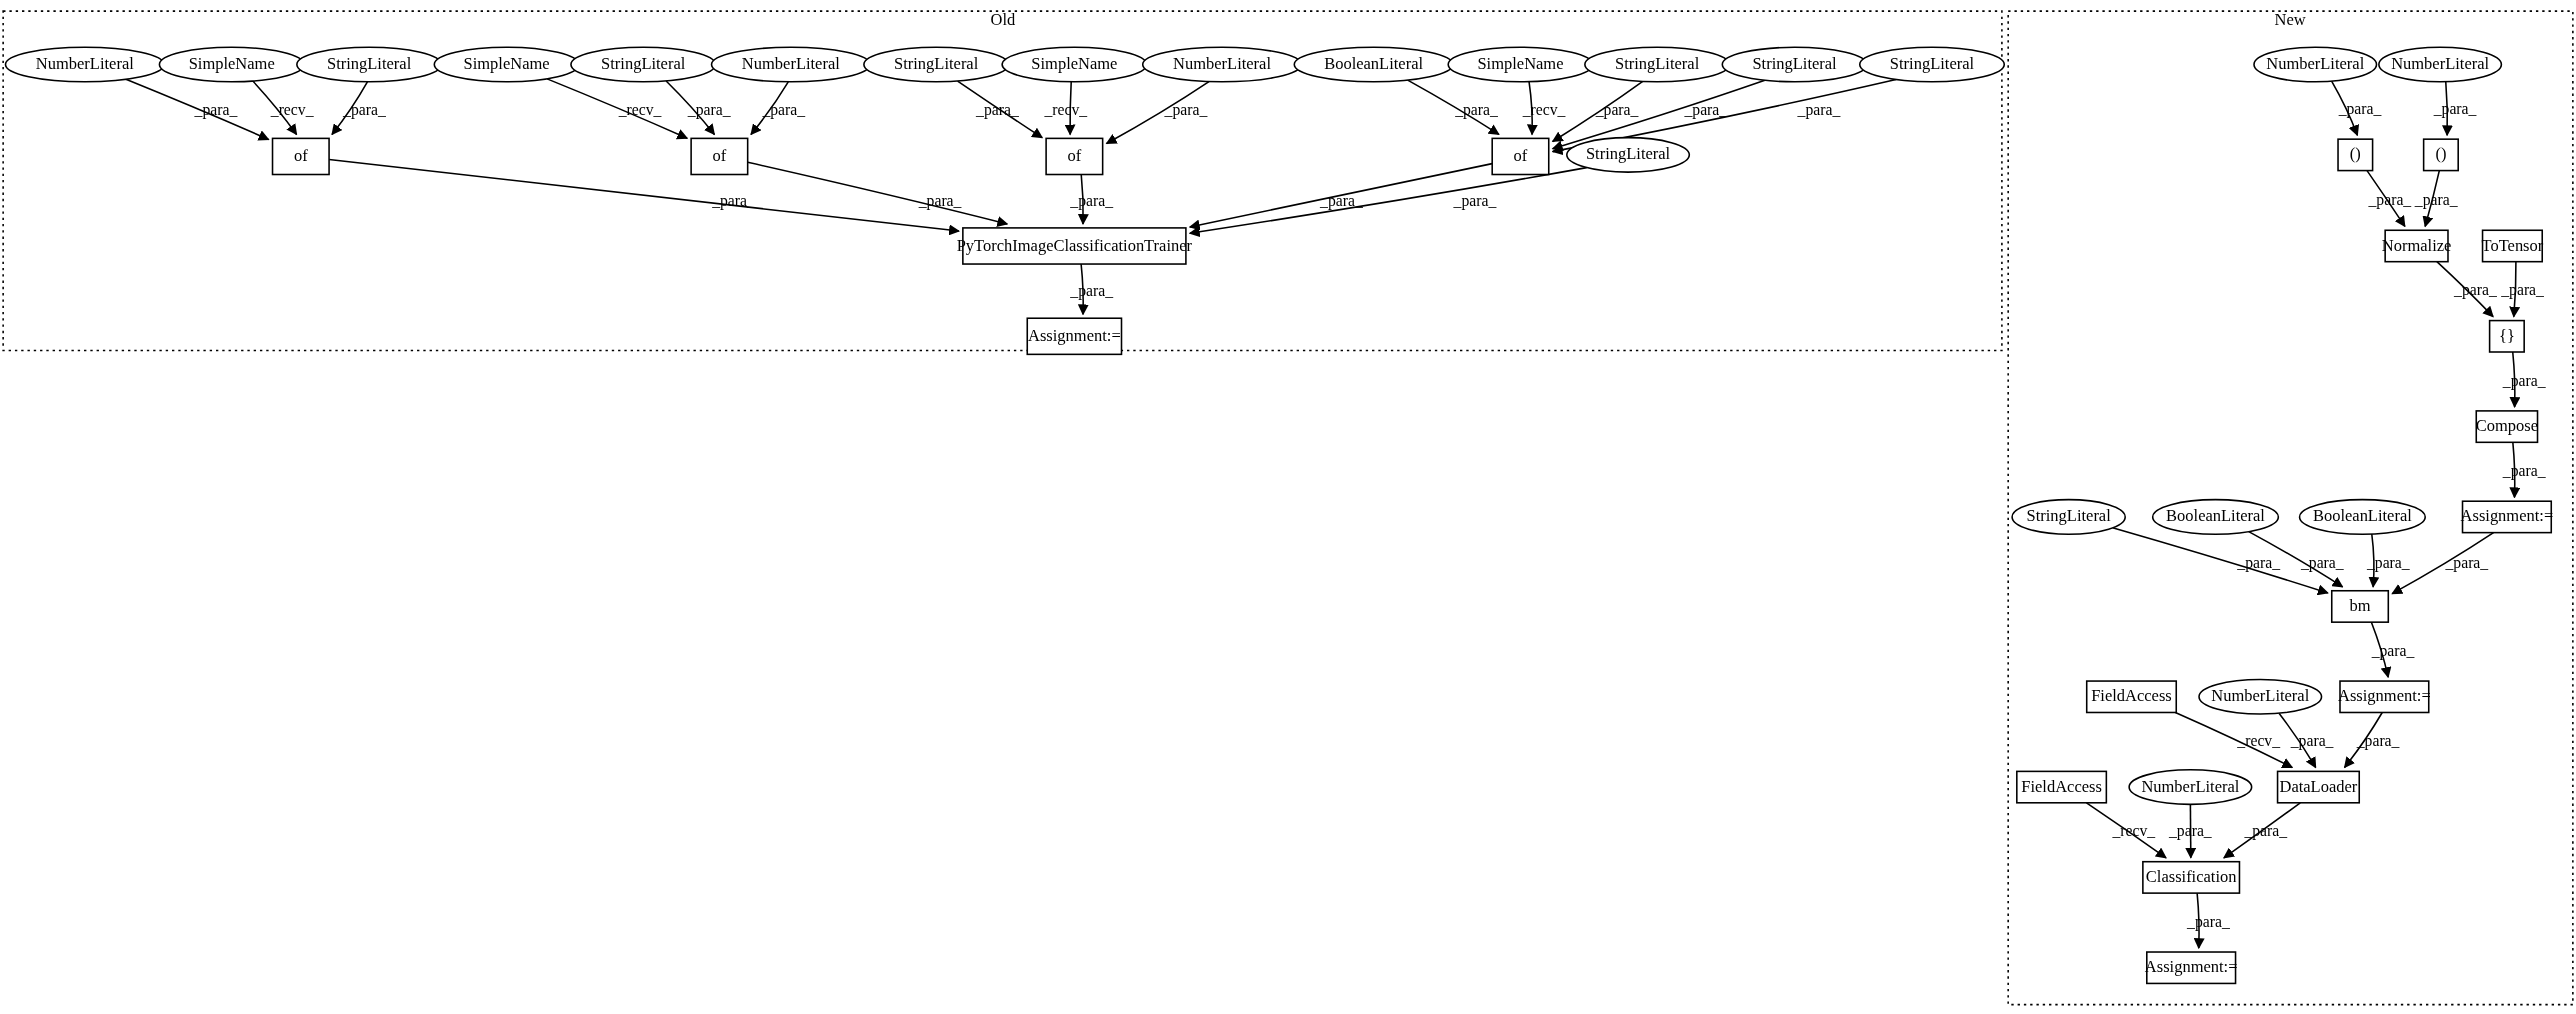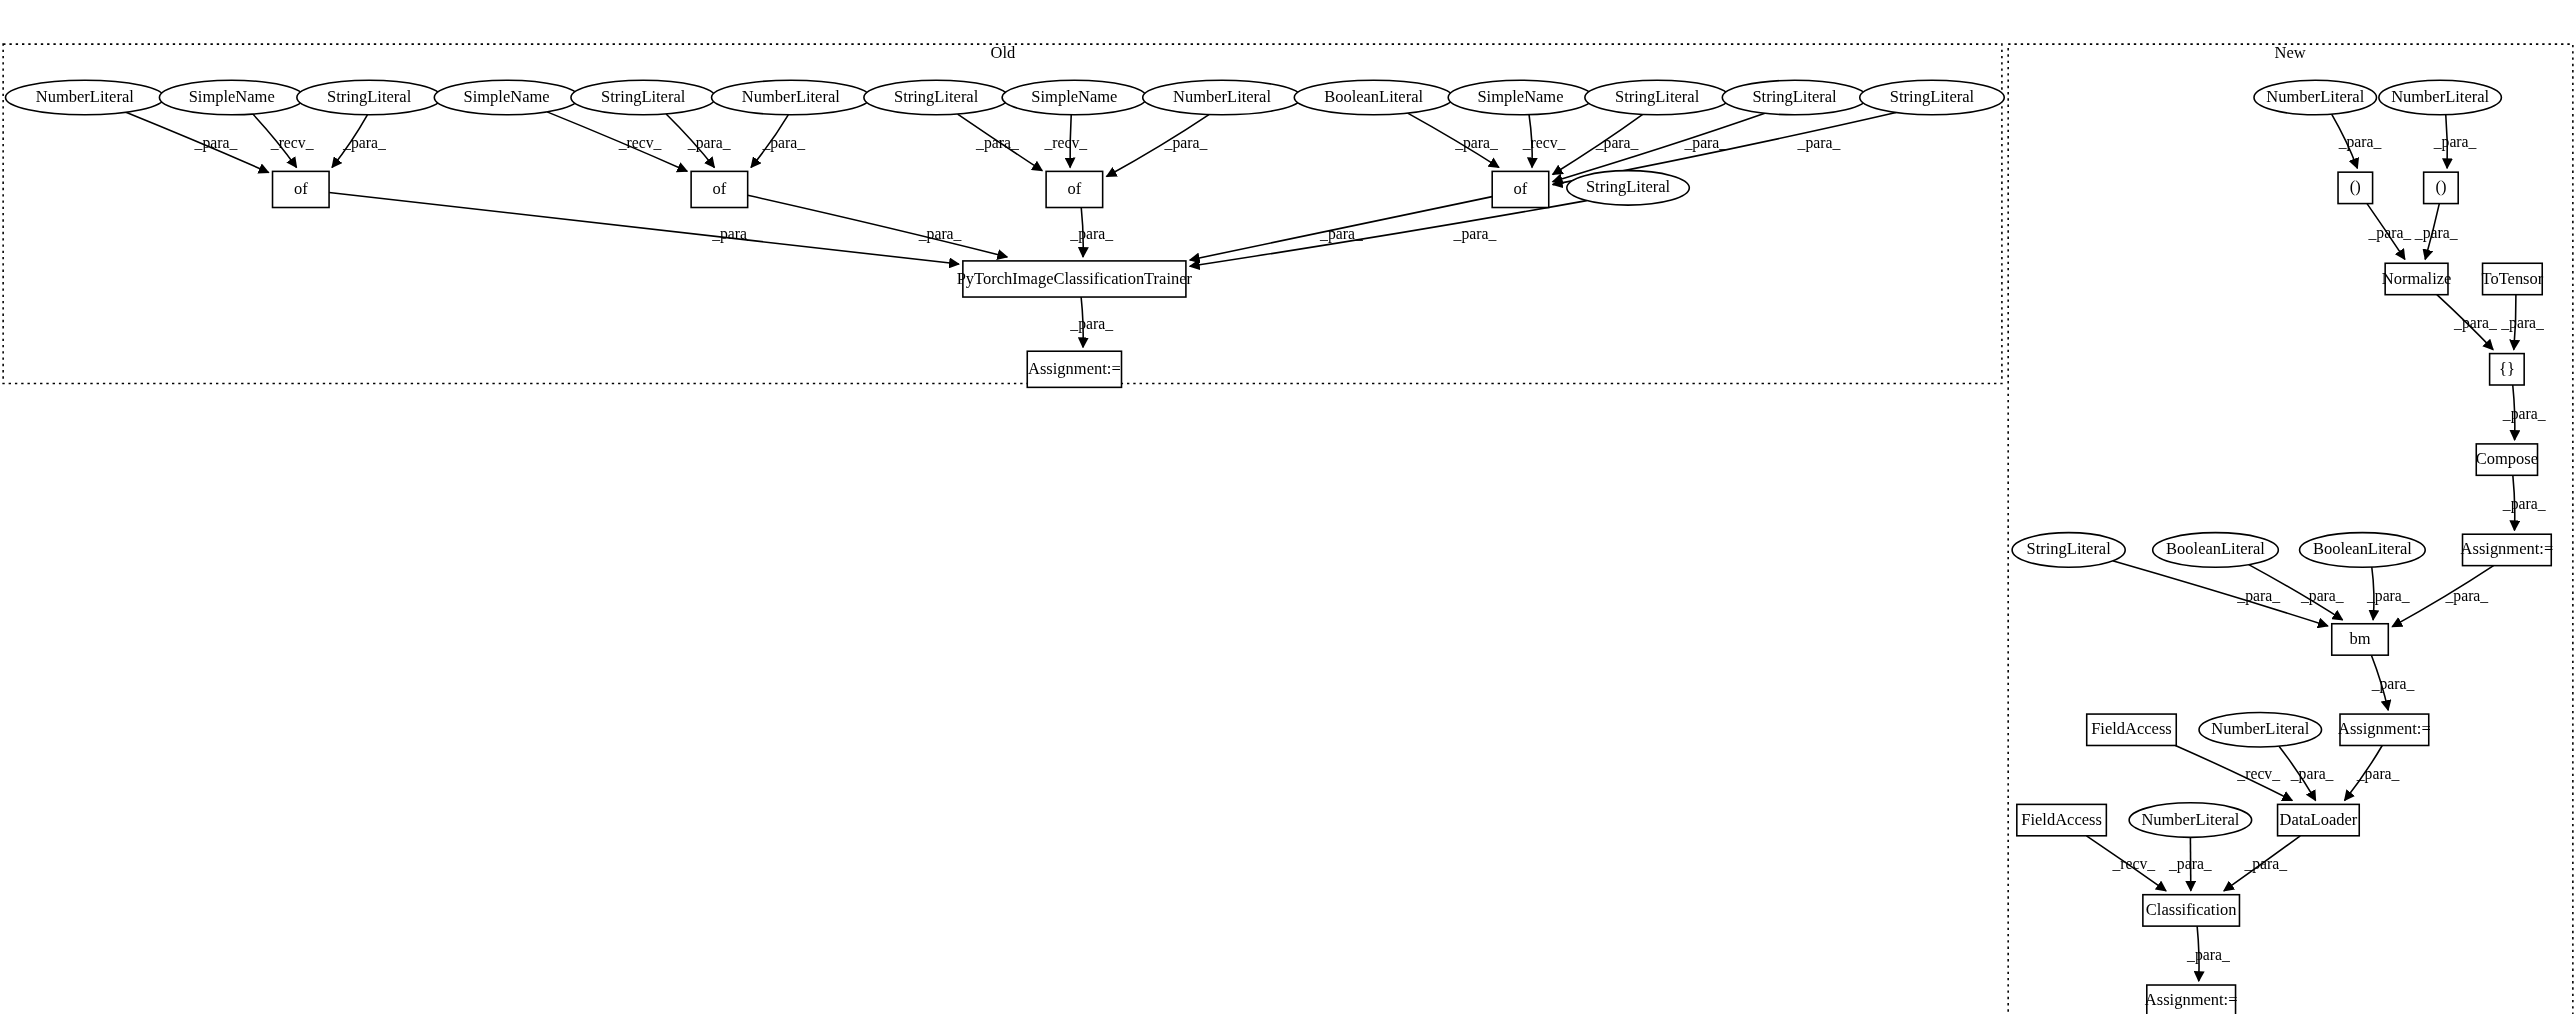--- a/index.html
+++ b/index.html
@@ -1,17 +1,17 @@
 <!DOCTYPE html>
 <html style="font-size:12.6px"><head>
 <meta charset="utf-8">
 <style>
   html,body{margin:0;padding:0;background:#ffffff;}
   body{width:2576px;height:1015px;font-family:"Liberation Serif",serif;overflow:hidden;}
-  #root{position:relative;width:2576px;height:968px;margin-top:33px;}
+  #root{position:relative;width:2576px;height:968px;}
   svg{display:block;}
   .node-shape{fill:#ffffff;stroke:#000000;stroke-width:2;}
   .node-label{font-family:"Liberation Serif",serif;font-size:21px;fill:#000000;text-anchor:middle;dominant-baseline:middle;}
   .edge-line{fill:none;stroke:#000000;stroke-width:2;}
   .edge-label{font-family:"Liberation Serif",serif;font-size:20px;fill:#000000;text-anchor:middle;dominant-baseline:middle;}
   .cluster-box{fill:none;stroke:#000000;stroke-width:2;stroke-dasharray:3 5;}
   .cluster-title{font-family:"Liberation Serif",serif;font-size:21px;fill:#000000;text-anchor:middle;dominant-baseline:middle;}
 </style>
 </head>
 <body>

